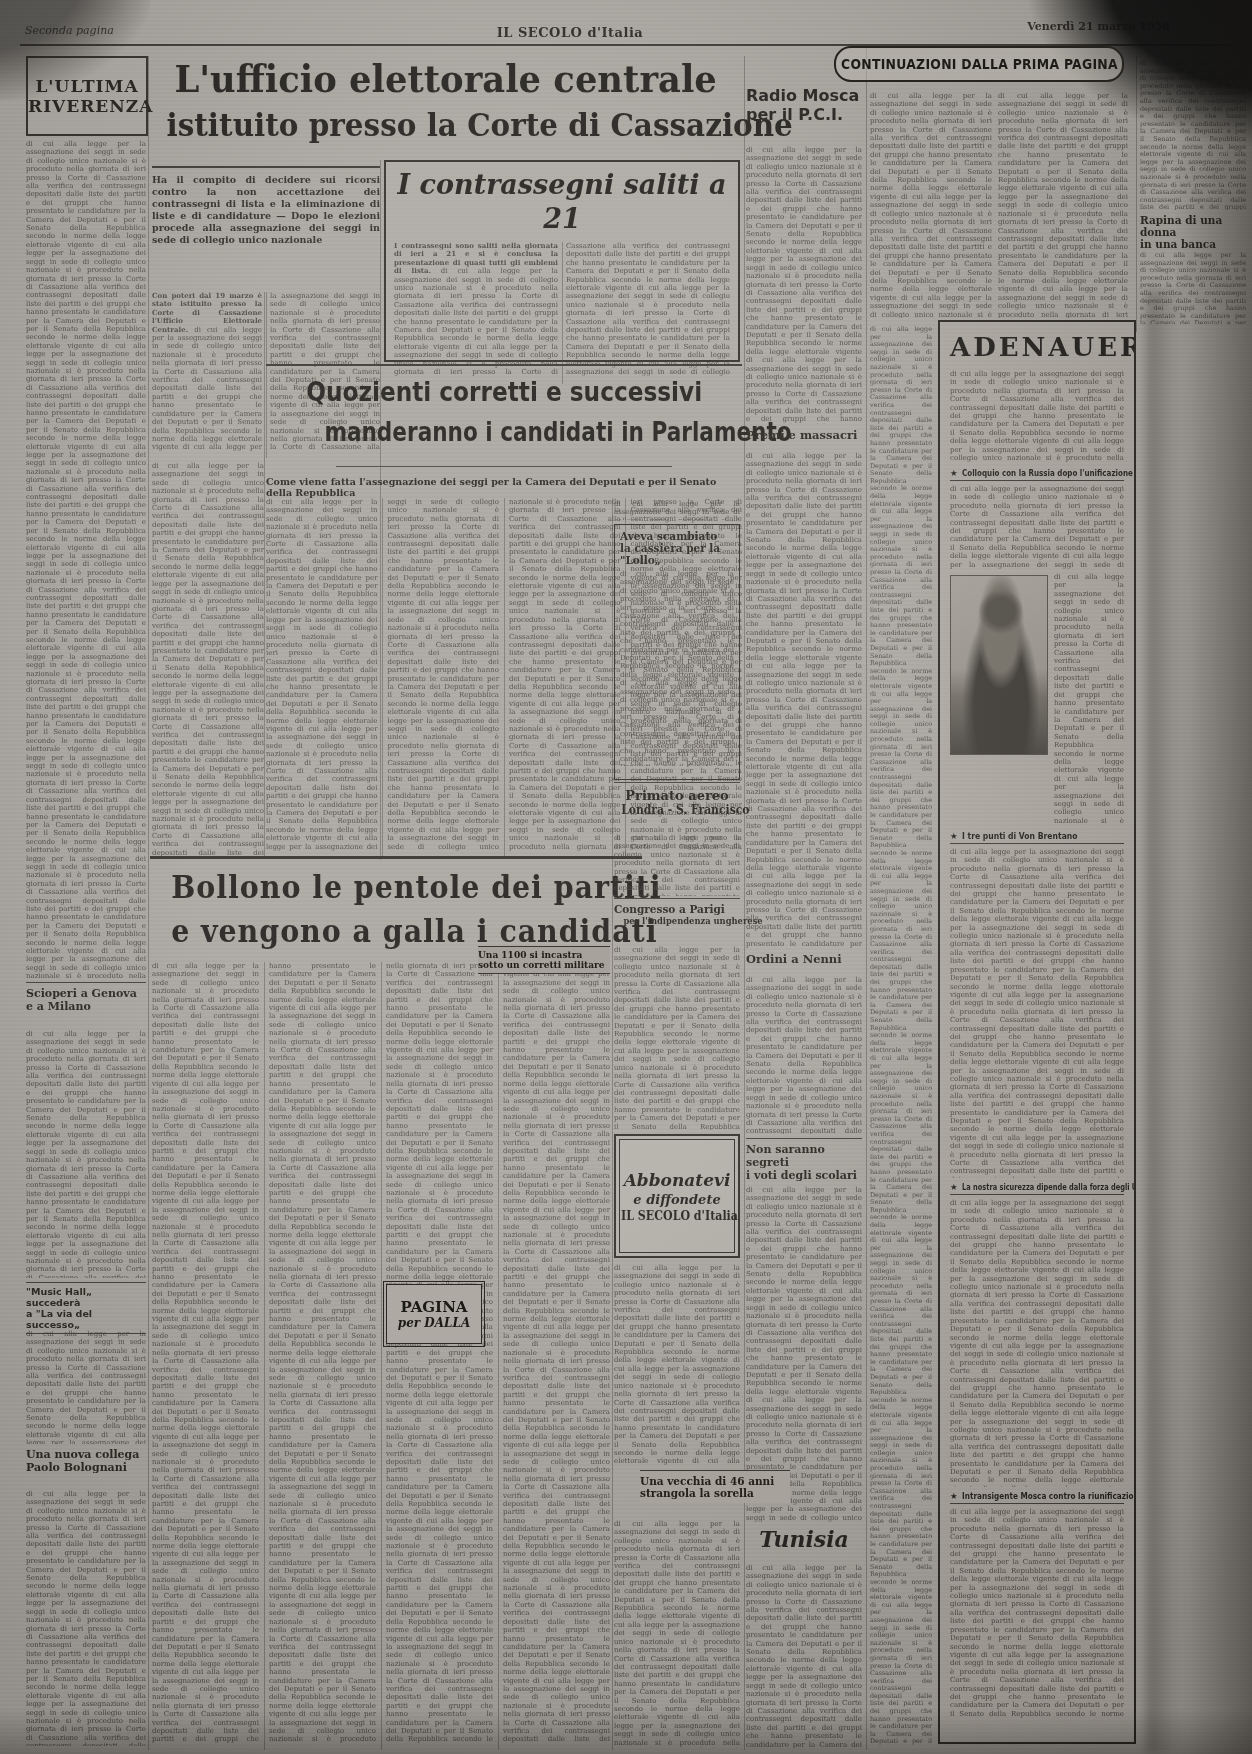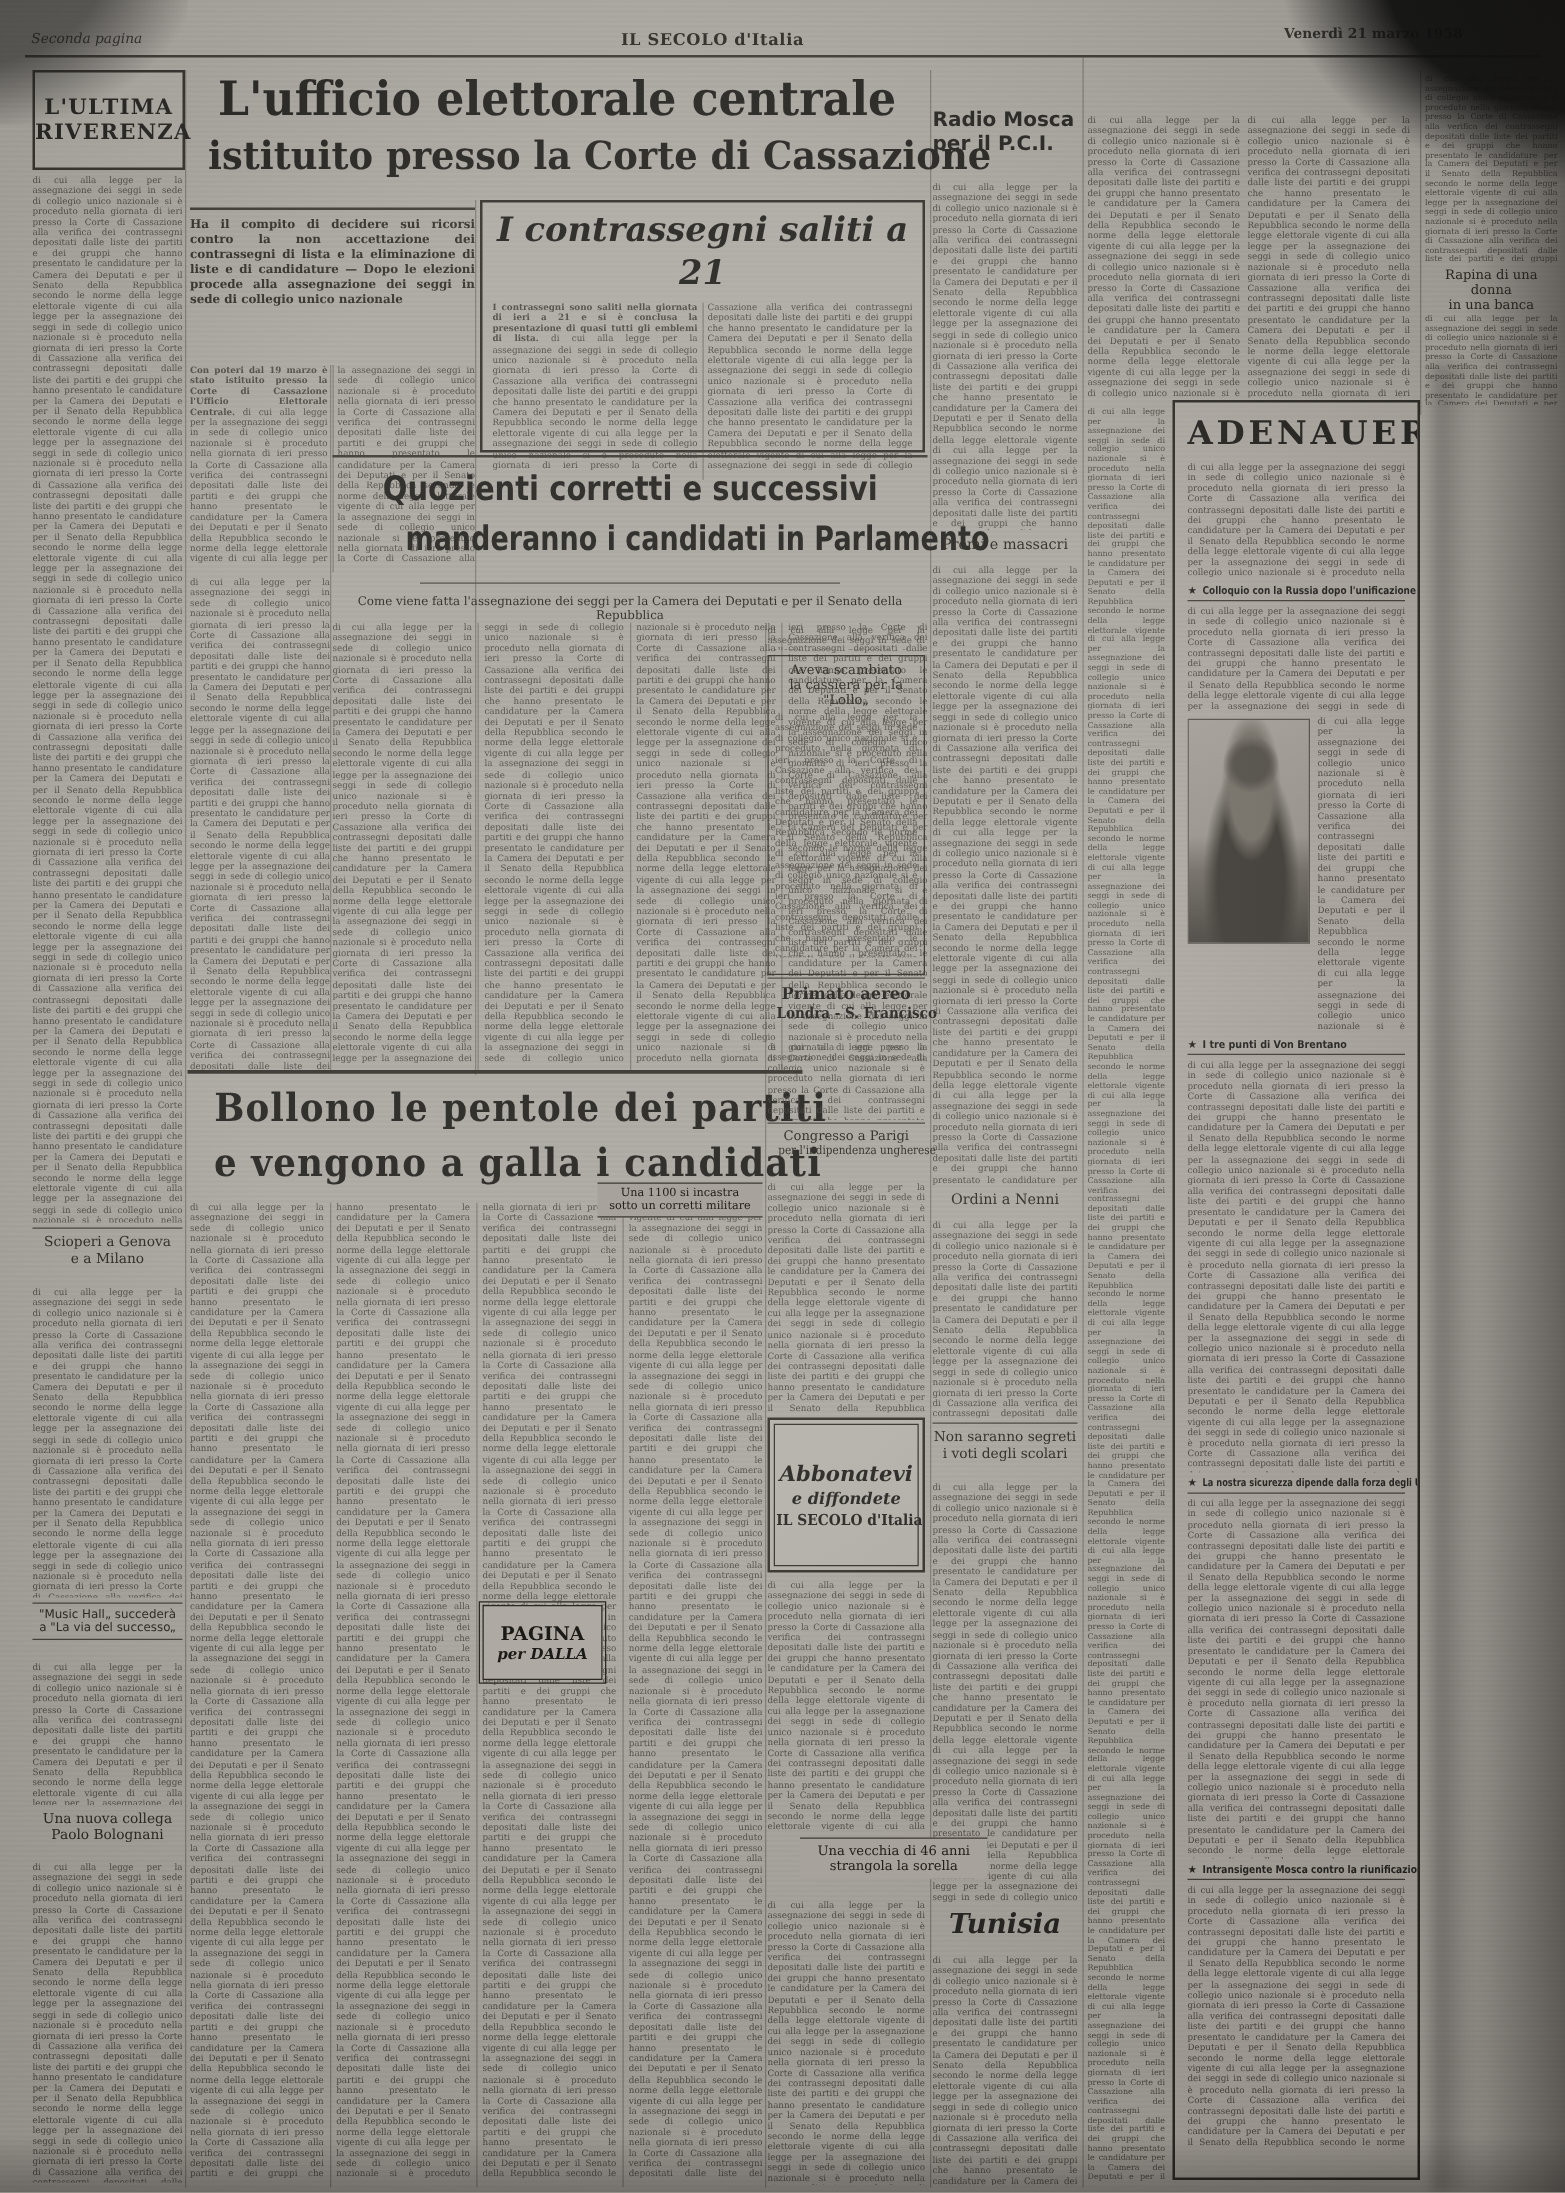--- a/index.html
+++ b/index.html
@@ -14,21 +14,21 @@
   .fill{font:7px/8.4px "DejaVu Serif", serif;color:#3f3b35;text-align:justify;
     overflow:hidden;filter:blur(.28px);opacity:.92;word-spacing:1px;}
   .fill.narrow{font-size:6.4px;line-height:7.6px;}
   .lead{font-weight:bold;}
   .hrule{background:#35322c;height:2px;}
   .vrule{background:#55514a;width:1px;opacity:.55;}
   .headline-serif{font-family:"DejaVu Serif", serif;font-weight:bold;color:#1c1a16;text-align:center;}
   .headline-sans{font-family:"DejaVu Sans", sans-serif;font-weight:bold;color:#1d1b17;text-align:center;}
   .sq{display:inline-block;white-space:nowrap;}
   .box{border:2px solid #2b2823;background:rgba(178,174,166,.35);}
-  .subhead{font-family:"DejaVu Serif", serif;font-weight:normal;text-align:center;color:#222018;}
+  .subhead{font-family:"DejaVu Serif", serif;font-weight:bold;color:#222018;}
   .col2{column-count:2;column-gap:8px;column-rule:1px solid rgba(70,65,58,.5);}
   .col4{column-count:4;column-gap:10px;column-rule:1px solid rgba(70,65,58,.5);}
   .starhead{font-family:"DejaVu Sans", sans-serif;font-weight:bold;color:#1e1c18;
     border-bottom:1px solid #3c3933;padding-bottom:2px;white-space:nowrap;}
   .star{display:inline-block;margin-right:4px;}
   
   .ov{position:absolute;pointer-events:none;}
   .corner-tr{right:0;top:0;width:230px;height:150px;
     background:radial-gradient(ellipse at 108% -15%, rgba(8,8,8,.95) 0 46%, rgba(8,8,8,0) 70%);}
   .corner-tl{left:0;top:0;width:150px;height:100px;
@@ -176,20 +176,23 @@
   <div class="abs subhead" style="left:746px;top:952px;width:116px;font-size:11.5px;">Ordini a Nenni</div>
   <div class="abs fill" style="left:746px;top:976px;width:116px;height:158px;">di cui alla legge per la assegnazione dei seggi in sede di collegio unico nazionale si è proceduto nella giornata di ieri presso la Corte di Cassazione alla verifica dei contrassegni depositati dalle liste dei partiti e dei gruppi che hanno presentato le candidature per la Camera dei Deputati e per il Senato della Repubblica secondo le norme della legge elettorale vigente  di cui alla legge per la assegnazione dei seggi in sede di collegio unico nazionale si è proceduto nella giornata di ieri presso la Corte di Cassazione alla verifica dei contrassegni depositati dalle liste dei partiti e dei gruppi che hanno presentato le candidature per la Camera dei Deputati e per il Senato della Repubblica secondo le norme della legge elettorale vigente  di cui alla legge per la assegnazione dei seggi in sede di collegio unico nazionale si è proceduto nella giornata di ieri presso la Corte di Cassazione alla verifica dei contrassegni depositati dalle liste dei partiti e dei gruppi che hanno presentato le candidature per la Camera dei Deputati e per il Senato della Repubblica secondo le norme della legge elettorale vigente </div>
   <div class="abs" style="left:746px;top:1138px;width:116px;border-top:1px solid #3c3933;padding-top:4px;">
     <div class="subhead" style="font-size:11px;">Non saranno segreti</div>
     <div class="subhead" style="font-size:11px;">i voti degli scolari</div>
   </div>
   <div class="abs fill" style="left:746px;top:1186px;width:116px;height:336px;">di cui alla legge per la assegnazione dei seggi in sede di collegio unico nazionale si è proceduto nella giornata di ieri presso la Corte di Cassazione alla verifica dei contrassegni depositati dalle liste dei partiti e dei gruppi che hanno presentato le candidature per la Camera dei Deputati e per il Senato della Repubblica secondo le norme della legge elettorale vigente  di cui alla legge per la assegnazione dei seggi in sede di collegio unico nazionale si è proceduto nella giornata di ieri presso la Corte di Cassazione alla verifica dei contrassegni depositati dalle liste dei partiti e dei gruppi che hanno presentato le candidature per la Camera dei Deputati e per il Senato della Repubblica secondo le norme della legge elettorale vigente  di cui alla legge per la assegnazione dei seggi in sede di collegio unico nazionale si è proceduto nella giornata di ieri presso la Corte di Cassazione alla verifica dei contrassegni depositati dalle liste dei partiti e dei gruppi che hanno presentato le candidature per la Camera dei Deputati e per il Senato della Repubblica secondo le norme della legge elettorale vigente  di cui alla legge per la assegnazione dei seggi in sede di collegio unico nazionale si è proceduto nella giornata di ieri presso la Corte di Cassazione alla verifica dei contrassegni depositati dalle liste dei partiti e dei gruppi che hanno presentato le candidature per la Camera dei Deputati e per il Senato della Repubblica secondo le norme della legge elettorale vigente  di cui alla legge per la assegnazione dei seggi in sede di collegio unico nazionale si è proceduto nella giornata di ieri presso la Corte di Cassazione alla verifica dei contrassegni depositati dalle liste dei partiti e dei gruppi che hanno presentato le candidature per la Camera dei Deputati e per il Senato della Repubblica secondo le norme della legge elettorale vigente  di cui alla legge per la assegnazione dei seggi in sede di collegio unico nazionale si è proceduto nella giornata di ieri presso la Corte di Cassazione alla verifica dei contrassegni depositati dalle liste dei partiti e dei gruppi che hanno presentato le candidature per la Camera dei Deputati e per il Senato della Repubblica secondo le norme della legge elettorale vigente </div>
   <div class="abs headline-serif" style="left:746px;top:1526px;width:116px;font-size:22px;font-style:italic;">Tunisia</div>
   <div class="abs fill" style="left:746px;top:1564px;width:116px;height:184px;">di cui alla legge per la assegnazione dei seggi in sede di collegio unico nazionale si è proceduto nella giornata di ieri presso la Corte di Cassazione alla verifica dei contrassegni depositati dalle liste dei partiti e dei gruppi che hanno presentato le candidature per la Camera dei Deputati e per il Senato della Repubblica secondo le norme della legge elettorale vigente  di cui alla legge per la assegnazione dei seggi in sede di collegio unico nazionale si è proceduto nella giornata di ieri presso la Corte di Cassazione alla verifica dei contrassegni depositati dalle liste dei partiti e dei gruppi che hanno presentato le candidature per la Camera dei Deputati e per il Senato della Repubblica secondo le norme della legge elettorale vigente  di cui alla legge per la assegnazione dei seggi in sede di collegio unico nazionale si è proceduto nella giornata di ieri presso la Corte di Cassazione alla verifica dei contrassegni depositati dalle liste dei partiti e dei gruppi che hanno presentato le candidature per la Camera dei Deputati e per il Senato della Repubblica secondo le norme della legge elettorale vigente </div>
 
+  <div class="abs" style="left:834px;top:46px;width:286px;height:32px;border:2px solid #26231e;border-radius:17px;background:rgba(186,182,174,.55);display:flex;align-items:center;justify-content:center;z-index:2;">
+    <span class="headline-sans sq" style="font-size:13.5px;transform:scaleX(.92);letter-spacing:.3px;">CONTINUAZIONI DALLA PRIMA PAGINA</span>
+  </div>
 
   <div class="abs fill" style="left:870px;top:92px;width:122px;height:226px;">di cui alla legge per la assegnazione dei seggi in sede di collegio unico nazionale si è proceduto nella giornata di ieri presso la Corte di Cassazione alla verifica dei contrassegni depositati dalle liste dei partiti e dei gruppi che hanno presentato le candidature per la Camera dei Deputati e per il Senato della Repubblica secondo le norme della legge elettorale vigente  di cui alla legge per la assegnazione dei seggi in sede di collegio unico nazionale si è proceduto nella giornata di ieri presso la Corte di Cassazione alla verifica dei contrassegni depositati dalle liste dei partiti e dei gruppi che hanno presentato le candidature per la Camera dei Deputati e per il Senato della Repubblica secondo le norme della legge elettorale vigente  di cui alla legge per la assegnazione dei seggi in sede di collegio unico nazionale si è proceduto nella giornata di ieri presso la Corte di Cassazione alla verifica dei contrassegni depositati dalle liste dei partiti e dei gruppi che hanno presentato le candidature per la Camera dei Deputati e per il Senato della Repubblica secondo le norme della legge elettorale vigente  di cui alla legge per la assegnazione dei seggi in sede di collegio unico nazionale si è proceduto nella giornata di ieri presso la Corte di Cassazione alla verifica dei contrassegni depositati dalle liste dei partiti e dei gruppi che hanno presentato le candidature per la Camera dei Deputati e per il Senato della Repubblica secondo le norme della legge elettorale vigente </div>
   <div class="abs fill" style="left:998px;top:92px;width:130px;height:226px;">di cui alla legge per la assegnazione dei seggi in sede di collegio unico nazionale si è proceduto nella giornata di ieri presso la Corte di Cassazione alla verifica dei contrassegni depositati dalle liste dei partiti e dei gruppi che hanno presentato le candidature per la Camera dei Deputati e per il Senato della Repubblica secondo le norme della legge elettorale vigente  di cui alla legge per la assegnazione dei seggi in sede di collegio unico nazionale si è proceduto nella giornata di ieri presso la Corte di Cassazione alla verifica dei contrassegni depositati dalle liste dei partiti e dei gruppi che hanno presentato le candidature per la Camera dei Deputati e per il Senato della Repubblica secondo le norme della legge elettorale vigente  di cui alla legge per la assegnazione dei seggi in sede di collegio unico nazionale si è proceduto nella giornata di ieri presso la Corte di Cassazione alla verifica dei contrassegni depositati dalle liste dei partiti e dei gruppi che hanno presentato le candidature per la Camera dei Deputati e per il Senato della Repubblica secondo le norme della legge elettorale vigente  di cui alla legge per la assegnazione dei seggi in sede di collegio unico nazionale si è proceduto nella giornata di ieri presso la Corte di Cassazione alla verifica dei contrassegni depositati dalle liste dei partiti e dei gruppi che hanno presentato le candidature per la Camera dei Deputati e per il Senato della Repubblica secondo le norme della legge elettorale vigente </div>
 
   <div class="abs fill narrow" style="left:870px;top:326px;width:62px;height:1420px;">di cui alla legge per la assegnazione dei seggi in sede di collegio unico nazionale si è proceduto nella giornata di ieri presso la Corte di Cassazione alla verifica dei contrassegni depositati dalle liste dei partiti e dei gruppi che hanno presentato le candidature per la Camera dei Deputati e per il Senato della Repubblica secondo le norme della legge elettorale vigente  di cui alla legge per la assegnazione dei seggi in sede di collegio unico nazionale si è proceduto nella giornata di ieri presso la Corte di Cassazione alla verifica dei contrassegni depositati dalle liste dei partiti e dei gruppi che hanno presentato le candidature per la Camera dei Deputati e per il Senato della Repubblica secondo le norme della legge elettorale vigente  di cui alla legge per la assegnazione dei seggi in sede di collegio unico nazionale si è proceduto nella giornata di ieri presso la Corte di Cassazione alla verifica dei contrassegni depositati dalle liste dei partiti e dei gruppi che hanno presentato le candidature per la Camera dei Deputati e per il Senato della Repubblica secondo le norme della legge elettorale vigente  di cui alla legge per la assegnazione dei seggi in sede di collegio unico nazionale si è proceduto nella giornata di ieri presso la Corte di Cassazione alla verifica dei contrassegni depositati dalle liste dei partiti e dei gruppi che hanno presentato le candidature per la Camera dei Deputati e per il Senato della Repubblica secondo le norme della legge elettorale vigente  di cui alla legge per la assegnazione dei seggi in sede di collegio unico nazionale si è proceduto nella giornata di ieri presso la Corte di Cassazione alla verifica dei contrassegni depositati dalle liste dei partiti e dei gruppi che hanno presentato le candidature per la Camera dei Deputati e per il Senato della Repubblica secondo le norme della legge elettorale vigente  di cui alla legge per la assegnazione dei seggi in sede di collegio unico nazionale si è proceduto nella giornata di ieri presso la Corte di Cassazione alla verifica dei contrassegni depositati dalle liste dei partiti e dei gruppi che hanno presentato le candidature per la Camera dei Deputati e per il Senato della Repubblica secondo le norme della legge elettorale vigente  di cui alla legge per la assegnazione dei seggi in sede di collegio unico nazionale si è proceduto nella giornata di ieri presso la Corte di Cassazione alla verifica dei contrassegni depositati dalle liste dei partiti e dei gruppi che hanno presentato le candidature per la Camera dei Deputati e per il Senato della Repubblica secondo le norme della legge elettorale vigente  di cui alla legge per la assegnazione dei seggi in sede di collegio unico nazionale si è proceduto nella giornata di ieri presso la Corte di Cassazione alla verifica dei contrassegni depositati dalle liste dei partiti e dei gruppi che hanno presentato le candidature per la Camera dei Deputati e per il Senato della Repubblica secondo le norme della legge elettorale vigente  di cui alla legge per la assegnazione dei seggi in sede di collegio unico nazionale si è proceduto nella giornata di ieri presso la Corte di Cassazione alla verifica dei contrassegni depositati dalle liste dei partiti e dei gruppi che hanno presentato le candidature per la Camera dei Deputati e per il Senato della Repubblica secondo le norme della legge elettorale vigente  di cui alla legge per la assegnazione dei seggi in sede di collegio unico nazionale si è proceduto nella giornata di ieri presso la Corte di Cassazione alla verifica dei contrassegni depositati dalle liste dei partiti e dei gruppi che hanno presentato le candidature per la Camera dei Deputati e per il Senato della Repubblica secondo le norme della legge elettorale vigente  di cui alla legge per la assegnazione dei seggi in sede di collegio unico nazionale si è proceduto nella giornata di ieri presso la Corte di Cassazione alla verifica dei contrassegni depositati dalle liste dei partiti e dei gruppi che hanno presentato le candidature per la Camera dei Deputati e per il Senato della Repubblica secondo le norme della legge elettorale vigente </div>
 
   <div class="abs fill narrow" style="left:1140px;top:60px;width:106px;height:150px;">di cui alla legge per la assegnazione dei seggi in sede di collegio unico nazionale si è proceduto nella giornata di ieri presso la Corte di Cassazione alla verifica dei contrassegni depositati dalle liste dei partiti e dei gruppi che hanno presentato le candidature per la Camera dei Deputati e per il Senato della Repubblica secondo le norme della legge elettorale vigente  di cui alla legge per la assegnazione dei seggi in sede di collegio unico nazionale si è proceduto nella giornata di ieri presso la Corte di Cassazione alla verifica dei contrassegni depositati dalle liste dei partiti e dei gruppi che hanno presentato le candidature per la Camera dei Deputati e per il Senato della Repubblica secondo le norme della legge elettorale vigente  di cui alla legge per la assegnazione dei seggi in sede di collegio unico nazionale si è proceduto nella giornata di ieri presso la Corte di Cassazione alla verifica dei contrassegni depositati dalle liste dei partiti e dei gruppi che hanno presentato le candidature per la Camera dei Deputati e per il Senato della Repubblica secondo le norme della legge elettorale vigente </div>
   <div class="abs" style="left:1140px;top:214px;width:106px;">
     <div class="subhead" style="font-size:10.5px;">Rapina di una donna</div>
     <div class="subhead" style="font-size:10.5px;">in una banca</div>

